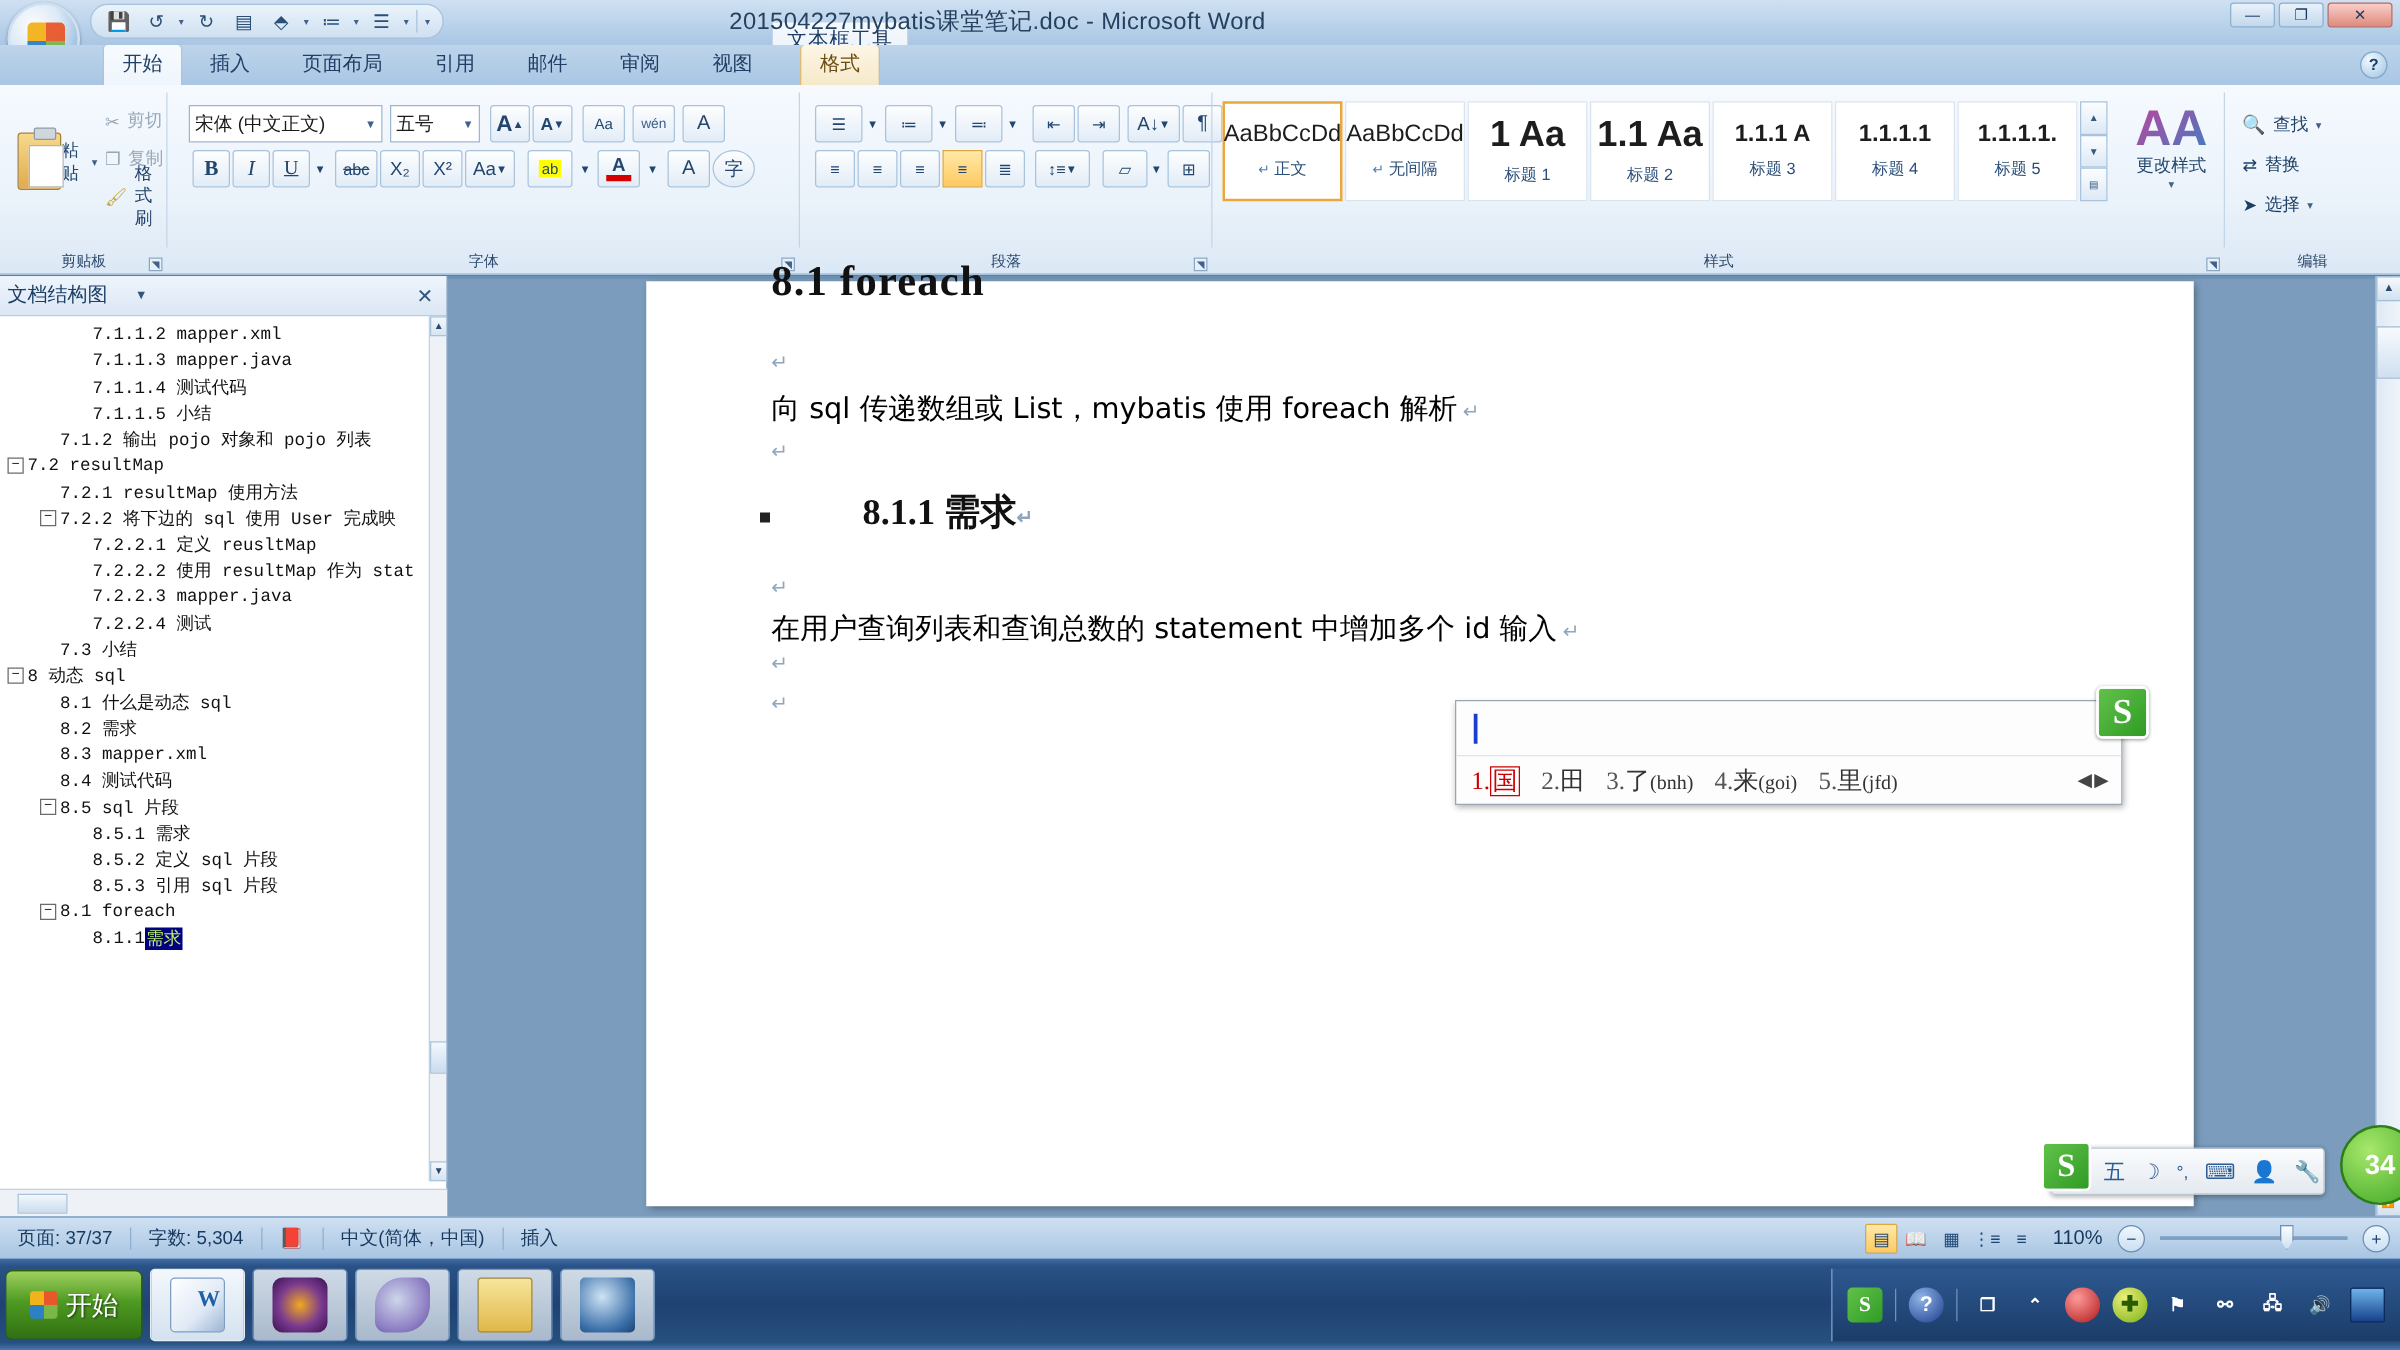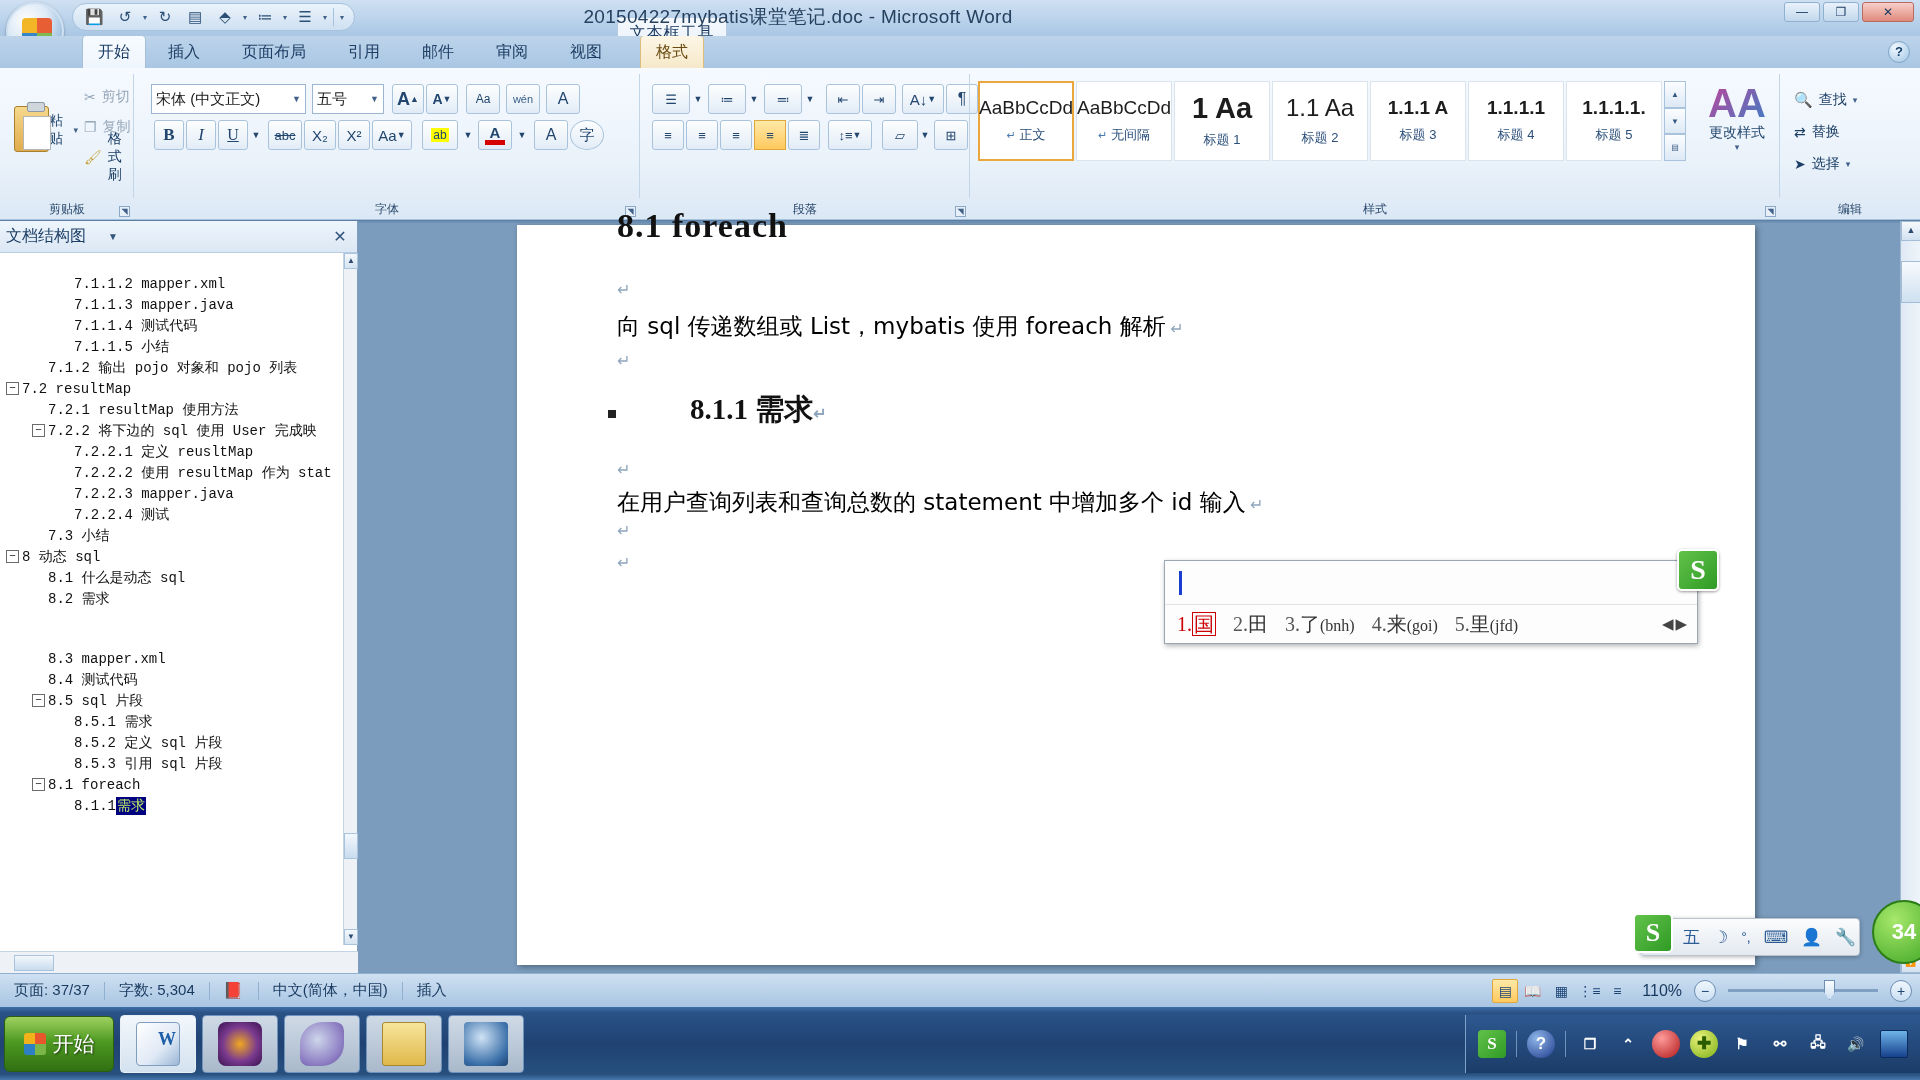--- a/index.html
+++ b/index.html
@@ -151,21 +151,21 @@
 
   
   .stylebox{
     position:absolute; top:13px; width:96px; height:80px; background:#fff;
     border:1px solid #d9e4ef; display:flex;flex-direction:column;
     align-items:center;justify-content:center;
   }
   .stylebox.sel{ border:2px solid #e9a73c; box-shadow:0 0 0 1px #fff inset;}
   .stylebox .prev{ font-size:19px; color:#1d1d1d; line-height:1.1; white-space:nowrap;}
   .stylebox .prev.big{ font-size:29px; font-weight:bold;}
-  .stylebox .prev.mid{ font-size:24px; font-weight:normal;}
+  .stylebox .prev.mid{ font-size:29px; font-weight:bold;}
   .stylebox .prev.sm{ font-size:19px; font-weight:bold;}
   .stylebox .nm{ font-size:13px; color:#2a4e79; margin-top:7px; white-space:nowrap;}
   .stylebox .nm .pm{ color:#4a7ab0; font-size:11px;}
   .gal-scroll{ position:absolute; top:13px; width:22px; height:80px;
     display:flex;flex-direction:column; }
   .gal-scroll div{ flex:1; border:1px solid #a9c3dc; background:linear-gradient(180deg,#fbfdff,#dde9f5);
     font-size:8px;color:#36597f; display:flex;align-items:center;justify-content:center;}
 
   .chgstyle{
     position:absolute; top:14px; width:86px;height:96px;
@@ -189,21 +189,21 @@
   .dm-head{
     height:32px; background:linear-gradient(180deg,#eef5fc,#dbe7f4);
     border-bottom:1px solid #b8cde1; display:flex;align-items:center;
     padding:0 6px; font-size:16px; color:#1d3f66;
   }
   .dm-drop{ margin-left:16px; width:22px;height:20px; display:flex;align-items:center;
     justify-content:center; font-size:10px;color:#33557c;}
   .dm-x{ margin-left:auto; width:22px;height:20px;display:flex;align-items:center;
     justify-content:center;font-size:16px;color:#33557c;}
   .dm-body{ position:absolute; left:0; top:32px; right:14px; bottom:28px; overflow:hidden;
-    padding-top:20px; }
+    padding-top:4px; }
   .dmrow{ height:21px; display:flex; align-items:center; font-size:14px; color:#111;
     white-space:nowrap; font-family:"Liberation Mono", monospace; }
   .dmrow .exp{ width:13px;height:13px;border:1px solid #6b6b6b;background:#fff;
     font-size:11px;line-height:10px;text-align:center;color:#222; margin-right:3px; flex:0 0 auto;}
   .dmrow .sel{ background:#000080; color:#bef264; padding:0 1px;}
   .dm-scroll{
     position:absolute; right:0; top:32px; width:14px; bottom:28px;
     background:#eef2f7; border-left:1px solid #c4d3e2;
   }
   .dm-scroll .arrow{ width:14px;height:16px; background:linear-gradient(180deg,#f3f8fd,#d6e4f1);
@@ -674,21 +674,21 @@
           <span>8 动态 sql</span>
         </div>
         <div class="dmrow" style="padding-left: 32px; text-align: right;">
           <span style="width: 16px; flex: 0 0 auto;"></span>
           <span>8.1 什么是动态 sql</span>
         </div>
         <div class="dmrow" style="padding-left: 32px;">
           <span style="width: 16px; flex: 0 0 auto;"></span>
           <span>8.2 需求</span>
         </div>
-        <div class="dmrow" style="padding-left: 32px; margin-top: 39px;">
+        <div class="dmrow" style="padding-left: 32px;">
           <span style="width: 16px; flex: 0 0 auto;"></span>
           <span>8.3 mapper.xml</span>
         </div>
         <div class="dmrow" style="padding-left: 32px;">
           <span style="width: 16px; flex: 0 0 auto;"></span>
           <span>8.4 测试代码</span>
         </div>
         <div class="dmrow" style="padding-left: 32px;">
           <span class="exp">−</span>
           <span>8.5 sql 片段</span>

